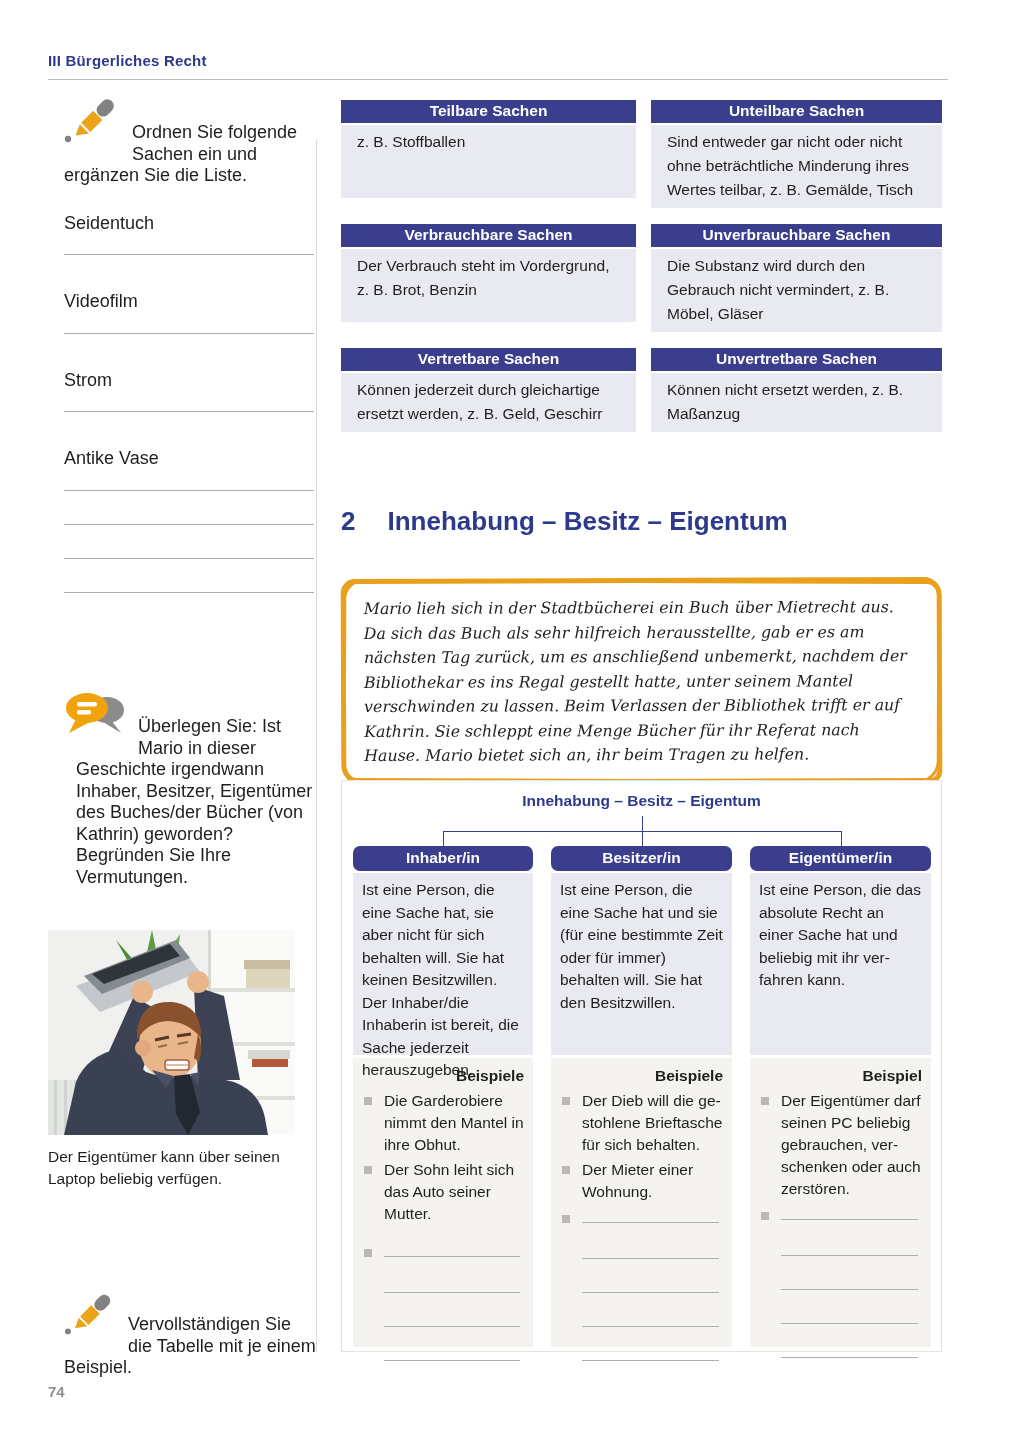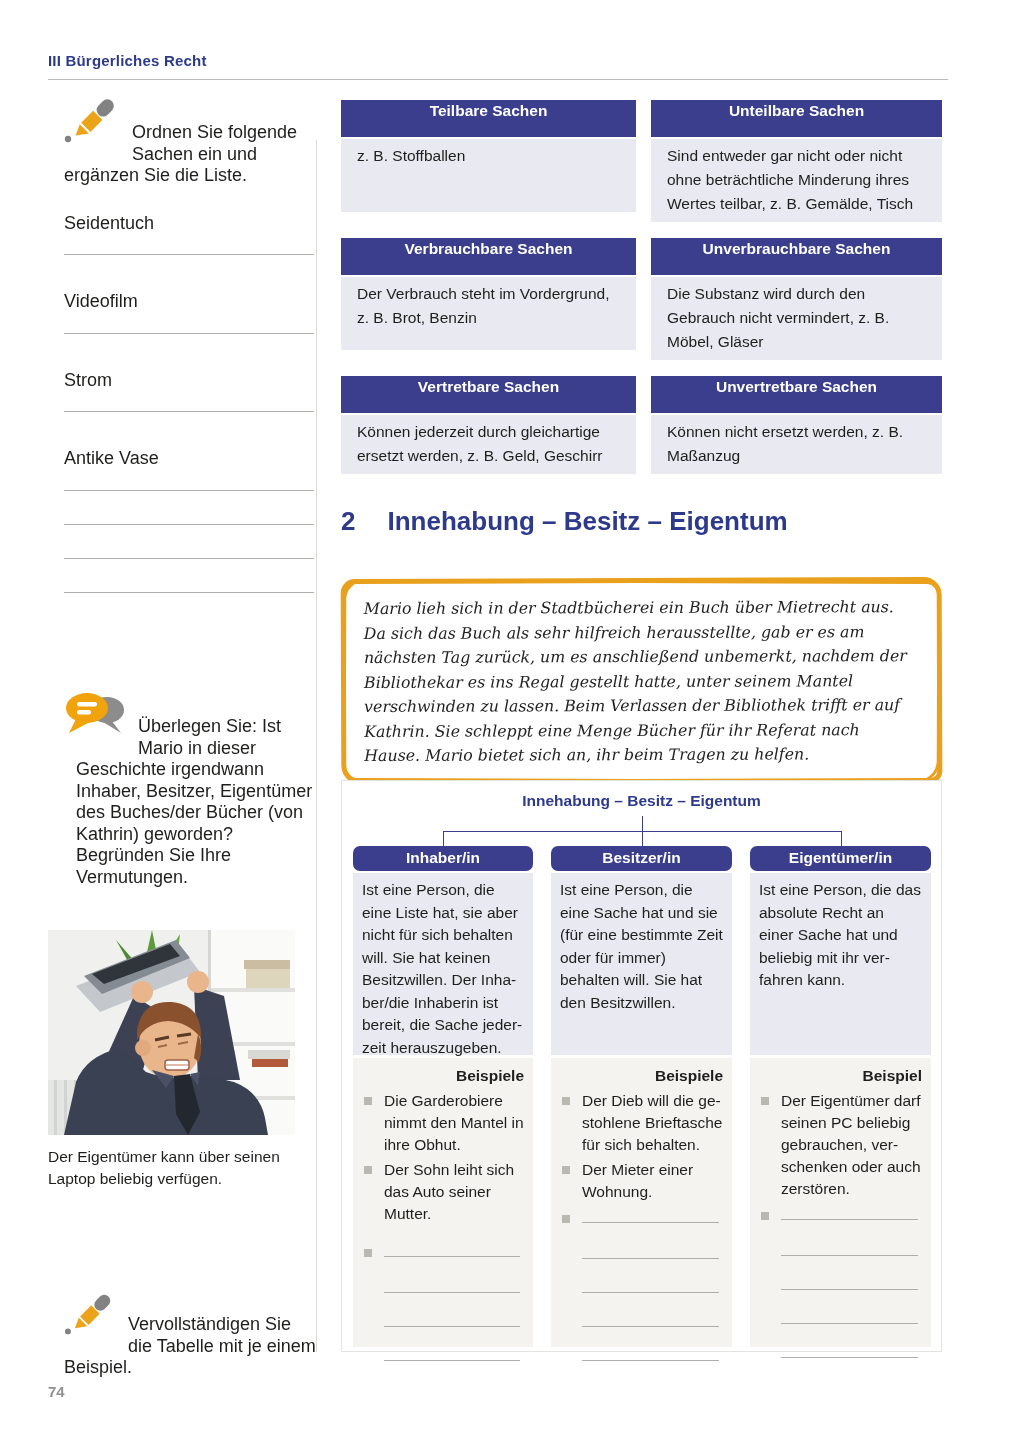--- a/index.html
+++ b/index.html
@@ -34,21 +34,21 @@
   .fill-label:first-of-type{margin-top:26px;}
   .fill-line{margin-top:20px;border-bottom:1px solid var(--line-gray);height:1px;}
   .fill-line.extra{margin-top:33px;}
   .photo-wrap{position:absolute;left:48px;top:930px;width:247px;height:205px;overflow:hidden;background:#eef0ee;}
   .photo-caption{position:absolute;left:48px;top:1146px;width:252px;font-size:15.5px;line-height:22px;}
   .page-number{position:absolute;left:48px;top:1383px;font-size:15px;font-weight:bold;color:#909090;}
 
   
   .boxes{position:absolute;left:341px;top:100px;width:601px;}
   .box-row{display:grid;grid-template-columns:295px 291px;gap:15px;margin-bottom:16px;align-items:stretch;}
-  .sbox-header{background:var(--accent-blue);color:#fff;font-weight:bold;font-size:15.5px;text-align:center;padding:2px 0 17px;}
+  .sbox-header{background:var(--accent-blue);color:#fff;font-weight:bold;font-size:15.5px;text-align:center;padding:2px 0 3px;}
   .sbox-body{background:var(--lavender);padding:5px 16px 6px;font-size:15.5px;line-height:24px;margin-top:2px;}
   .row-tall .sbox-body{min-height:73px;}
   .row-short .sbox-body{min-height:48px;}
 
   
   .section-heading{position:absolute;left:341px;top:506px;display:flex;gap:32px;color:var(--heading-blue);font-size:26px;font-weight:bold;}
 
   
   .story{position:absolute;left:341px;top:578px;width:601px;border:5px solid var(--accent-orange);
          border-radius:14px 18px 12px 20px;padding:13px 20px 11px 18px;transform:rotate(-.2deg);}
@@ -239,21 +239,21 @@
     <div class="conn v-top"></div>
     <div class="conn h-bar"></div>
     <div class="conn stub1"></div>
     <div class="conn stub2"></div>
     <div class="conn stub3"></div>
 
     <div class="dcols">
 
       <div>
         <div class="dcol-header">Inhaber/in</div>
-        <div class="dcol-desc"><span>Ist eine Person, die eine Liste hat, sie aber nicht für sich behalten will. Sie hat </span><b>keinen Besitzwillen.</b><span> Der Inha­ber/die Inhaberin ist bereit, die Sache jeder­zeit herauszugeben.</span></div>
+        <div class="dcol-desc"><span>Ist eine Person, die eine Sache hat, sie aber nicht für sich behalten will. Sie hat </span><b>keinen Besitzwillen.</b><span> Der Inha­ber/die Inhaberin ist bereit, die Sache jeder­zeit herauszugeben.</span></div>
         <div class="dcol-ex">
           <div class="ex-title">Beispiele</div>
           <div class="ex-item">Die Garderobiere nimmt den Mantel in ihre Obhut.</div>
           <div class="ex-item">Der Sohn leiht sich das Auto seiner Mutter.</div>
           <div class="ex-blank mt20">
               <div class="bl"></div>
             </div>
           <div class="ex-line"></div>
           <div class="ex-line"></div>
           <div class="ex-line"></div>

